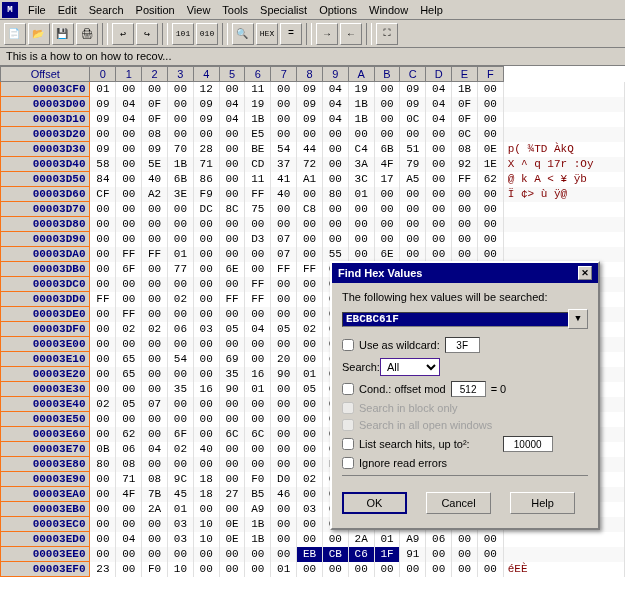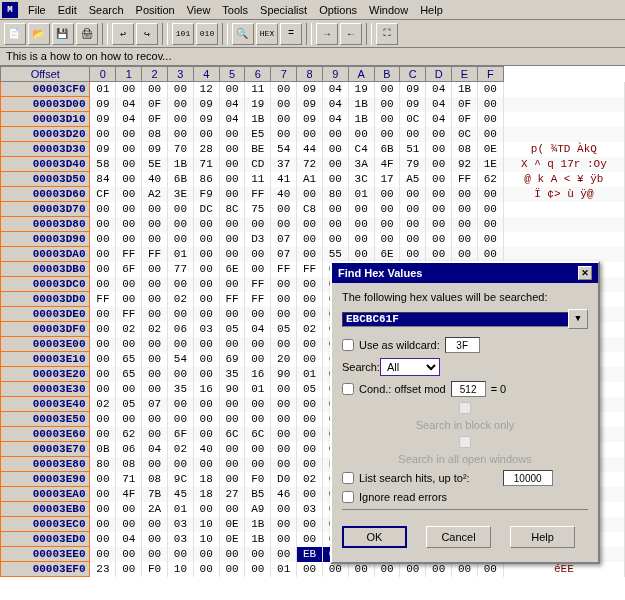--- a/index.html
+++ b/index.html
@@ -122,21 +122,21 @@
       color: #000080;
       font-weight: bold;
       border: 1px solid #f97316;
       text-align: right;
       padding: 1px 4px;
       min-width: 70px;
     }
     .hex-table tr:nth-child(odd) td:not(.offset) { background: #ffffff; }
     .hex-table tr:nth-child(even) td:not(.offset) { background: #f8f8f8; }
     .hex-table td.ascii {
-      text-align: center;
+      text-align: left;
       padding: 1px 4px;
       color: #800000;
       font-family: 'Courier New', monospace;
       min-width: 80px;
     }
 
     
     .dialog {
       position: absolute;
       top: 195px;
@@ -277,21 +277,21 @@
       font-size: 11px;
       cursor: pointer;
       display: flex;
       align-items: center;
       justify-content: center;
     }
     .dialog-btn.default {
       border: 2px solid #000080;
     }
 
-    .grayed { color: #a0a0a0; flex-direction: column; }
+    .grayed { color: #a0a0a0; }
   </style>
 </head>
 <body>
 
 <div class="menu-bar">
   <div class="app-icon">M</div>
   <div class="menu-item">File</div>
   <div class="menu-item">Edit</div>
   <div class="menu-item">Search</div>
   <div class="menu-item">Position</div>

